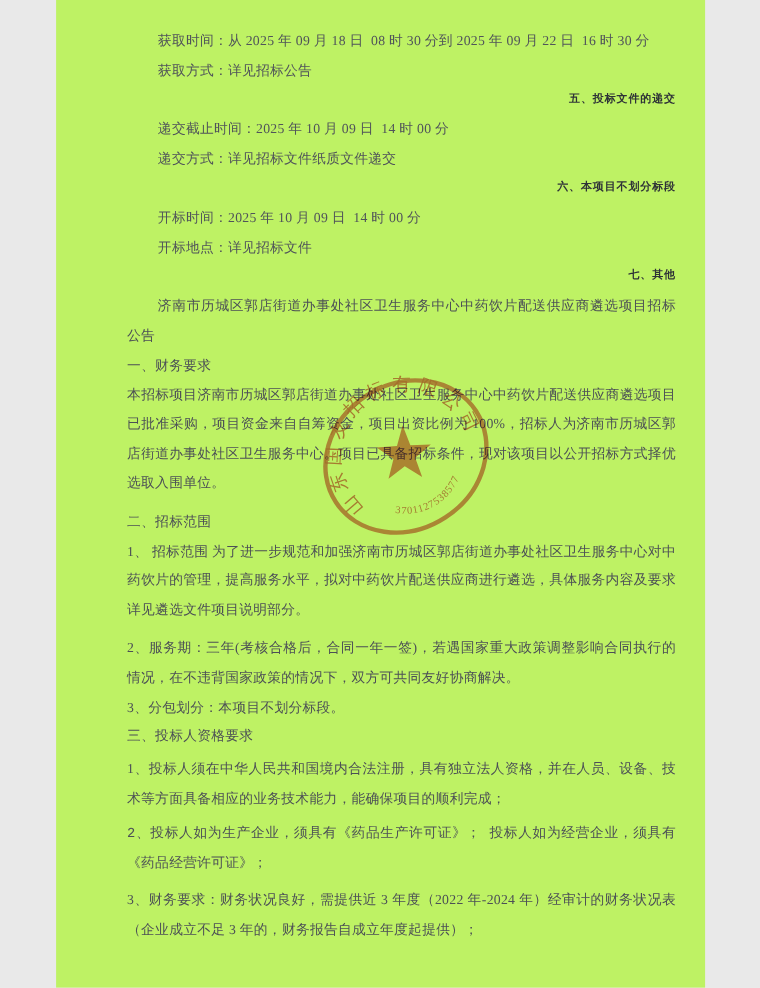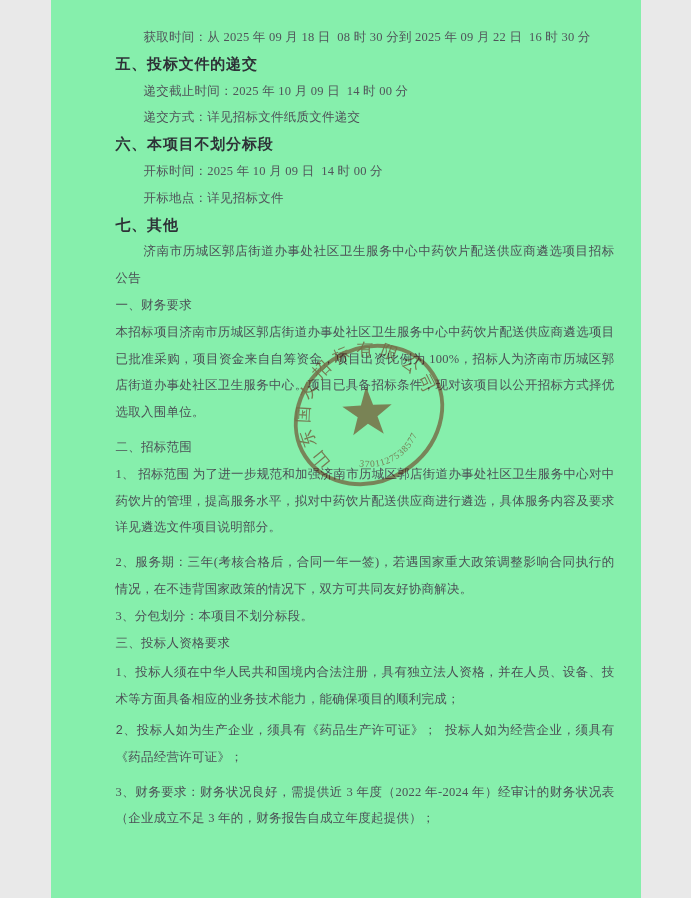--- a/index.html
+++ b/index.html
@@ -1,33 +1,33 @@
 <!DOCTYPE html>
 <html><head>
 <meta charset="utf-8">
 <style>
   html,body { margin:0; padding:0; background:#e9e9e9; }
   .page {
     position:relative;
     width:590px; height:898px;
     margin:0 auto;
-    background:#86efac;
+    background:#bef264;
     overflow:hidden;
     font-family:"Liberation Serif","DejaVu Serif",serif;
     color:#4a4e54;
   }
   .doc {
     position:absolute; left:65px; top:24px; width:499px;
     font-size:12.5px; letter-spacing:0.25px; line-height:26.8px;
   }
   .doc p { margin:0; }
   .detail { margin-left:28px !important; white-space:pre-wrap; color:#50545a; }
   .h {
     font-family:"Liberation Sans","DejaVu Sans",sans-serif;
-    font-weight:700; font-size:15px; color:#2e3237; letter-spacing:0.8px;
+    font-weight:700; font-size:10px; color:#2e3237; letter-spacing:0.8px;text-align:right;
   }
   .para { text-align:justify; color:#4c5056; }
   .indent { text-indent:28px; }
   .gap8 { margin-top:8px !important; }
   .gap7 { margin-top:7px !important; }
   .gap5 { margin-top:5px !important;font-family:Liberation Mono, monospace; }
   .gap3 { margin-top:3px !important; }
   .stamp {
     position:absolute; left:233px; top:330px; width:170px; height:170px;
     mix-blend-mode:multiply; opacity:0.82;
@@ -35,20 +35,21 @@
   }
   .stamp text { font-family:"Liberation Serif","DejaVu Serif",serif; }
 </style>
 </head>
 <body>
 
 <div class="page">
 
   <div class="doc">
     <p class="detail">获取时间：从 2025 年 09 月 18 日  08 时 30 分到 2025 年 09 月 22 日  16 时 30 分</p>
+    <p class="detail">获取方式：详见招标公告</p>
     <p class="h">五、投标文件的递交</p>
     <p class="detail">递交截止时间：2025 年 10 月 09 日  14 时 00 分</p>
     <p class="detail">递交方式：详见招标文件纸质文件递交</p>
     <p class="h">六、本项目不划分标段</p>
     <p class="detail">开标时间：2025 年 10 月 09 日  14 时 00 分</p>
     <p class="detail">开标地点：详见招标文件</p>
     <p class="h">七、其他</p>
     <p class="para indent">济南市历城区郭店街道办事处社区卫生服务中心中药饮片配送供应商遴选项目招标公告</p>
     <p class="para">一、财务要求</p>
     <p class="para">本招标项目济南市历城区郭店街道办事处社区卫生服务中心中药饮片配送供应商遴选项目已批准采购，项目资金来自自筹资金，项目出资比例为 100%，招标人为济南市历城区郭店街道办事处社区卫生服务中心。项目已具备招标条件，现对该项目以公开招标方式择优选取入围单位。</p>

